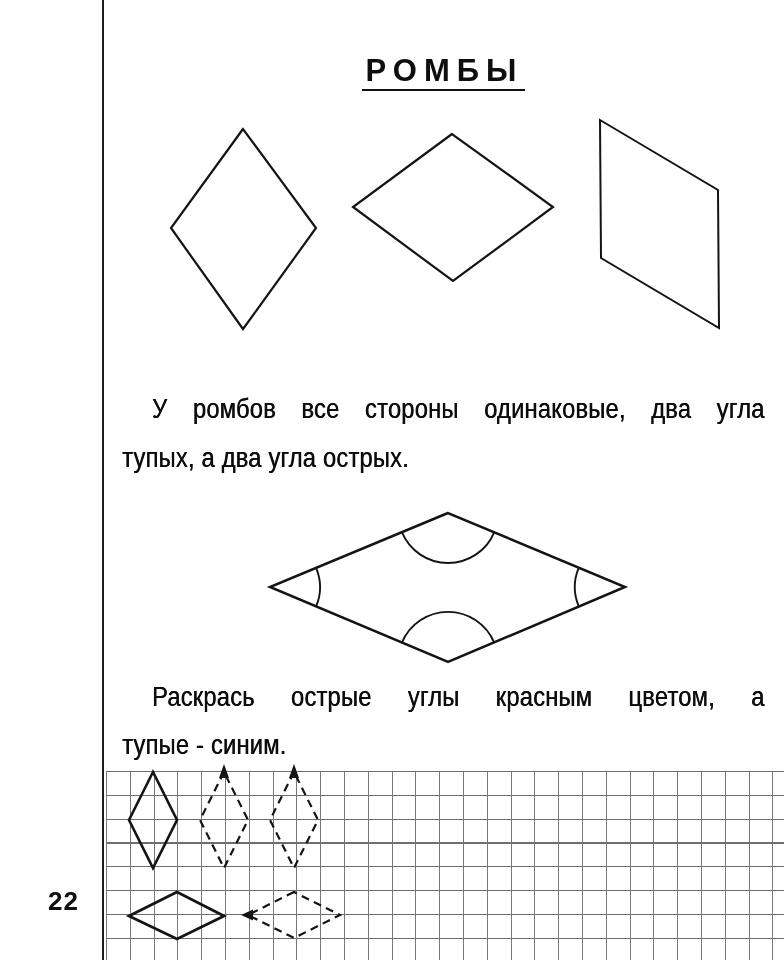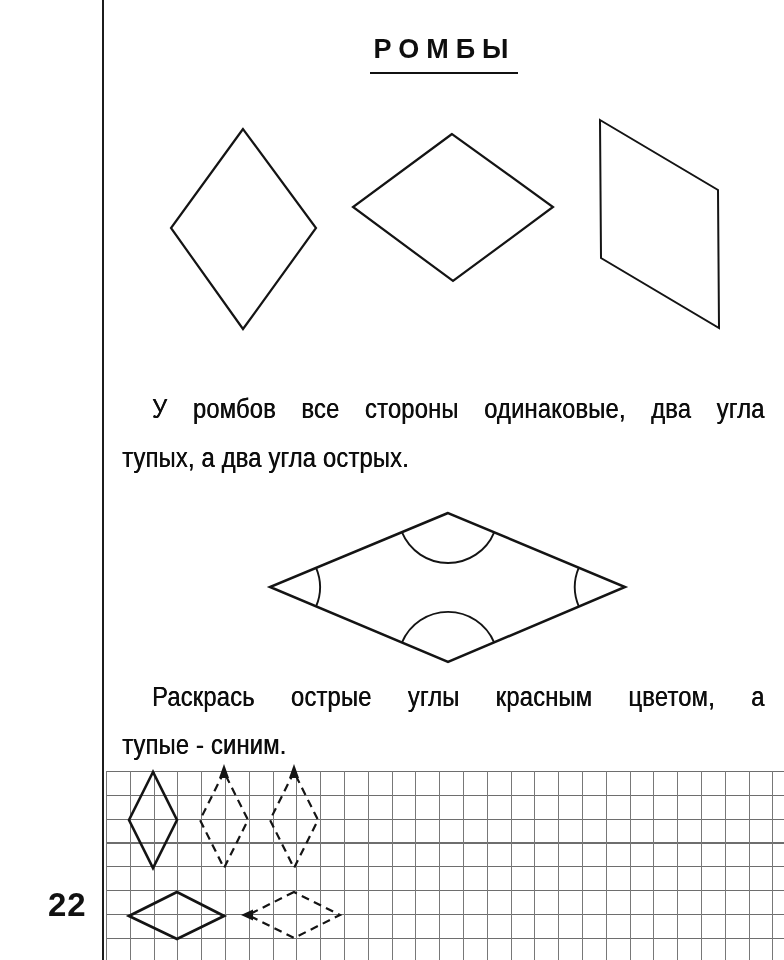--- a/index.html
+++ b/index.html
@@ -7,22 +7,22 @@
     position:relative;width:784px;height:960px;overflow:hidden;
     background:#ffffff;font-family:"Liberation Sans",sans-serif;color:#0e0e0e;
   }
   .margin-line{
     position:absolute;left:102px;top:0;width:2px;height:960px;background:#1c1c1c;
   }
   .title-wrap{
     position:absolute;left:103px;top:36px;width:681px;text-align:center;line-height:1;
   }
   .title{
-    display:inline-block;font-size:27px;font-weight:bold;letter-spacing:7px;
-    padding:0 2px 9px 4px;border-bottom:2.5px solid #111;
+    display:inline-block;font-size:31px;font-weight:bold;letter-spacing:7px;
+    padding:0 2px 3px 4px;border-bottom:2.5px solid #111;margin-top:19px;
   }
   .line{
     position:absolute;font-size:27px;line-height:34px;color:#0d0d0d;
     text-shadow:0.5px 0 0 currentColor;letter-spacing:0.2px;
     transform:scaleX(0.88);transform-origin:0 50%;white-space:nowrap;
   }
   .line.justify{
     width:730px;white-space:normal;text-align:justify;text-align-last:justify;
     text-indent:34px;
   }
@@ -40,21 +40,21 @@
   .figures{
     position:absolute;left:0;top:0;width:784px;height:960px;z-index:2;pointer-events:none;
   }
   .grid{
     position:absolute;left:106px;top:771px;width:678px;height:189px;z-index:0;
     background-image:
       repeating-linear-gradient(to right,#787878 0,#787878 1.1px,transparent 1.1px,transparent 23.8px),
       repeating-linear-gradient(to bottom,#6e6e6e 0,#6e6e6e 1.1px,transparent 1.1px,transparent 23.8px);
   }
   .page-number{
-    position:absolute;left:48px;top:886px;font-size:33px;font-weight:bold;color:#111;
+    position:absolute;left:48px;top:886px;font-size:26px;font-weight:bold;color:#111;
     letter-spacing:1px;z-index:2;
   }
   .text-layer{position:absolute;left:0;top:0;width:784px;height:960px;z-index:3;pointer-events:none;}
 </style>
 </head>
 <body>
 
 <div class="page">
 
   <div class="grid"></div>

